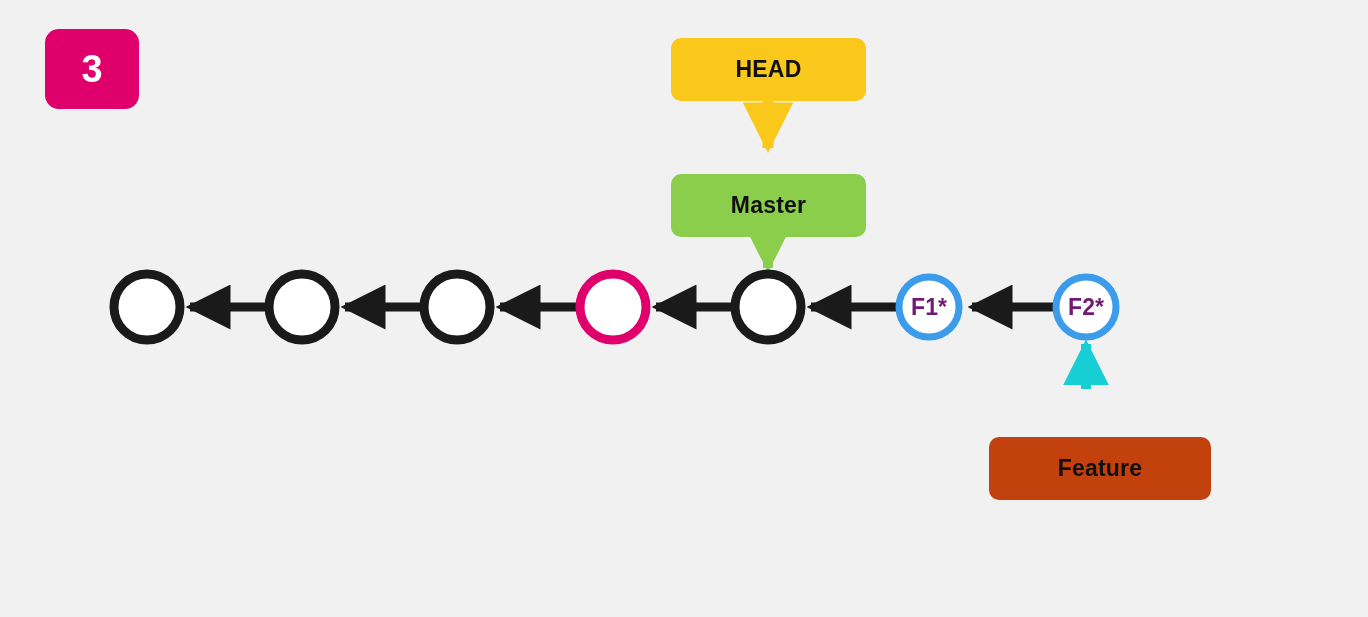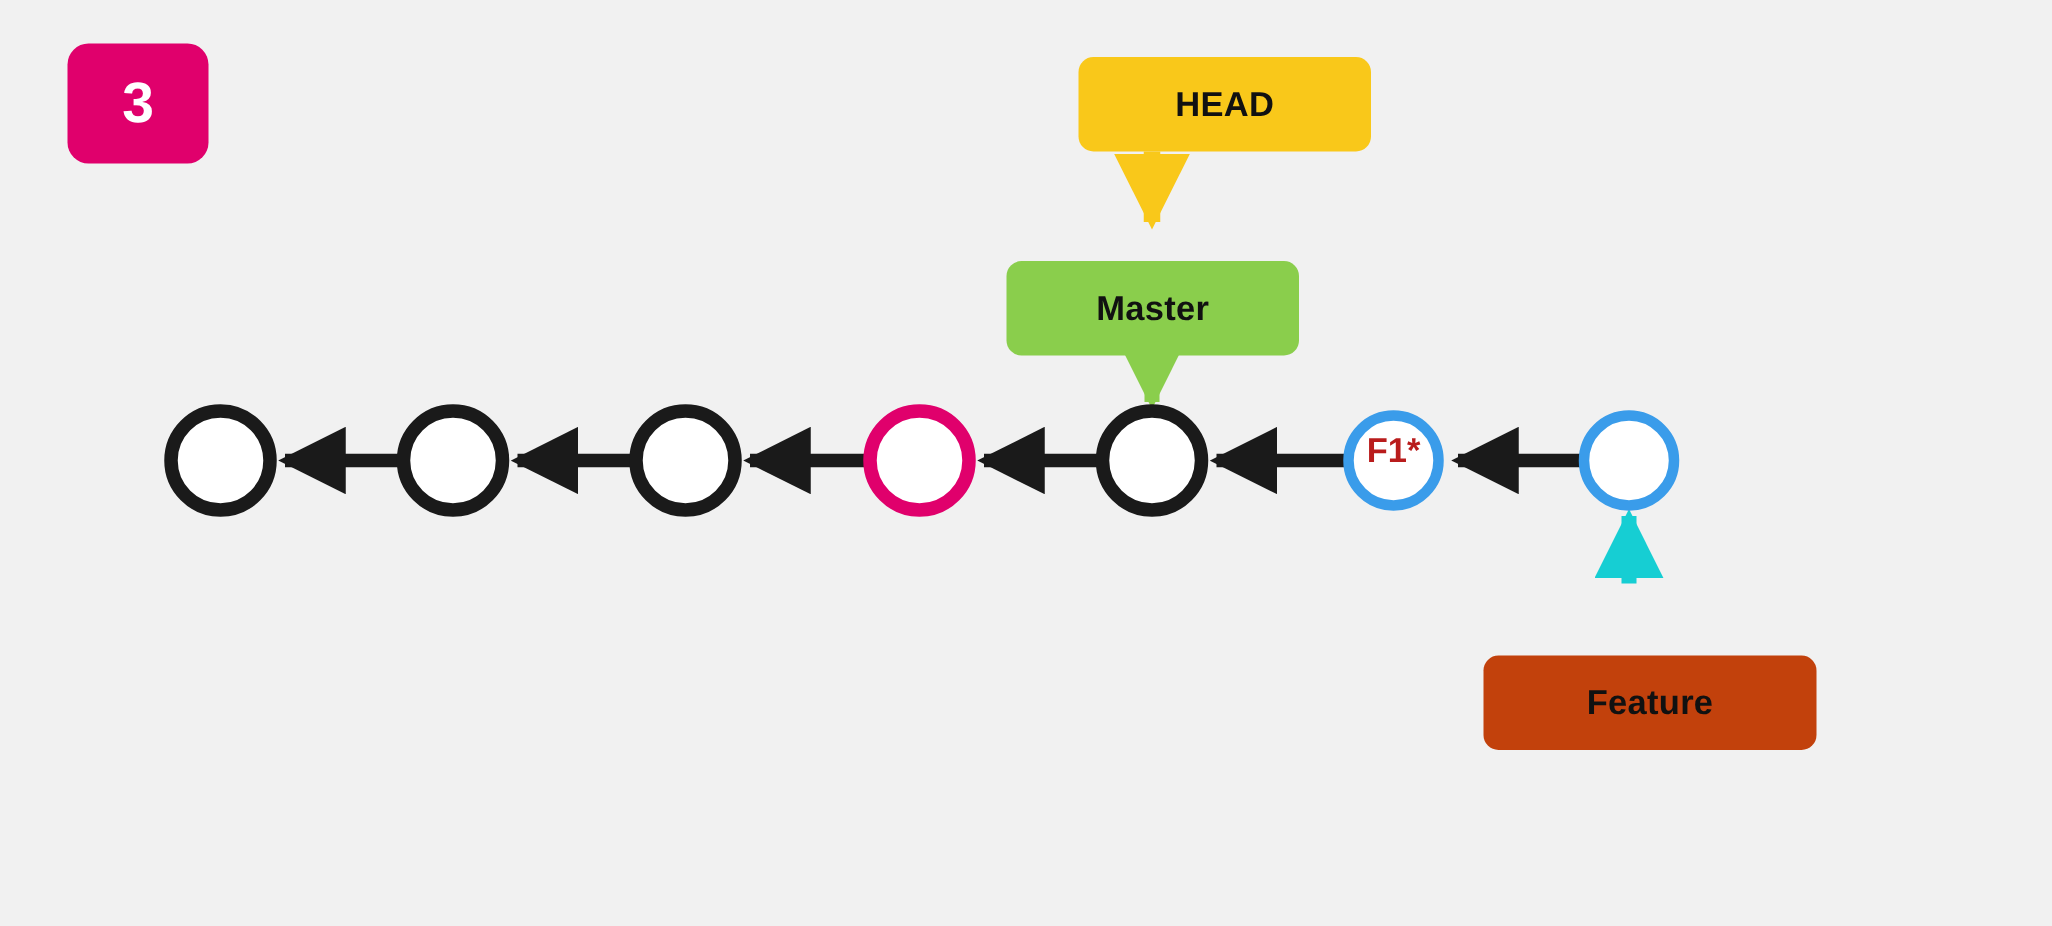--- a/index.html
+++ b/index.html
@@ -54,44 +54,43 @@
     font-weight: bold;
     font-family: "Liberation Sans", sans-serif;
     letter-spacing: 0.2px;
   }
   .ref-head {
     left: 671px;
     top: 38px;
     width: 195px;
     height: 63px;
     background: #f9c81a;
-    margin-left: 48px;
   }
   .ref-master {
     left: 671px;
     top: 155px;
     width: 195px;
     height: 63px;
     background: #8ace4c;
     margin-top: 19px;
   }
   .ref-feature {
     left: 989px;
     top: 389px;
     width: 222px;
     height: 63px;
     background: #c2410c;
     margin-top: 48px;
   }
   .commit-label {
     position: absolute;
     display: flex;
-    align-items: flex-start;
+    align-items: center;
     justify-content: center;
-    color: #b91c1c;
+    color: #701a75;
     font-size: 23px;
     font-weight: bold;
     font-family: "Liberation Sans", sans-serif;
     pointer-events: none;
   }
 </style>
 </head>
 <body>
 
 <div id="stage">
@@ -138,20 +137,23 @@
       <circle cx="613" cy="307" r="33" fill="#ffffff" stroke="#e0006c" stroke-width="9"></circle>
       <circle cx="768" cy="307" r="33" fill="#ffffff" stroke="#1a1a1a" stroke-width="9"></circle>
       <circle cx="929" cy="307" r="30" fill="#ffffff" stroke="#3a9cea" stroke-width="7"></circle>
       <circle cx="1086" cy="307" r="30" fill="#ffffff" stroke="#3a9cea" stroke-width="7"></circle>
     </g>
   </svg>
 
   <div class="commit-label" style="left:884px; top:287px; width:90px; height:40px;">
     <span>F1*</span>
   </div>
+  <div class="commit-label" style="left:1041px; top:287px; width:90px; height:40px;">
+    <span>F2*</span>
+  </div>
 
   <div class="ref-box ref-head">
     <span>HEAD</span>
   </div>
   <div class="ref-box ref-master">
     <span>Master</span>
   </div>
   <div class="ref-box ref-feature">
     <span>Feature</span>
   </div>

